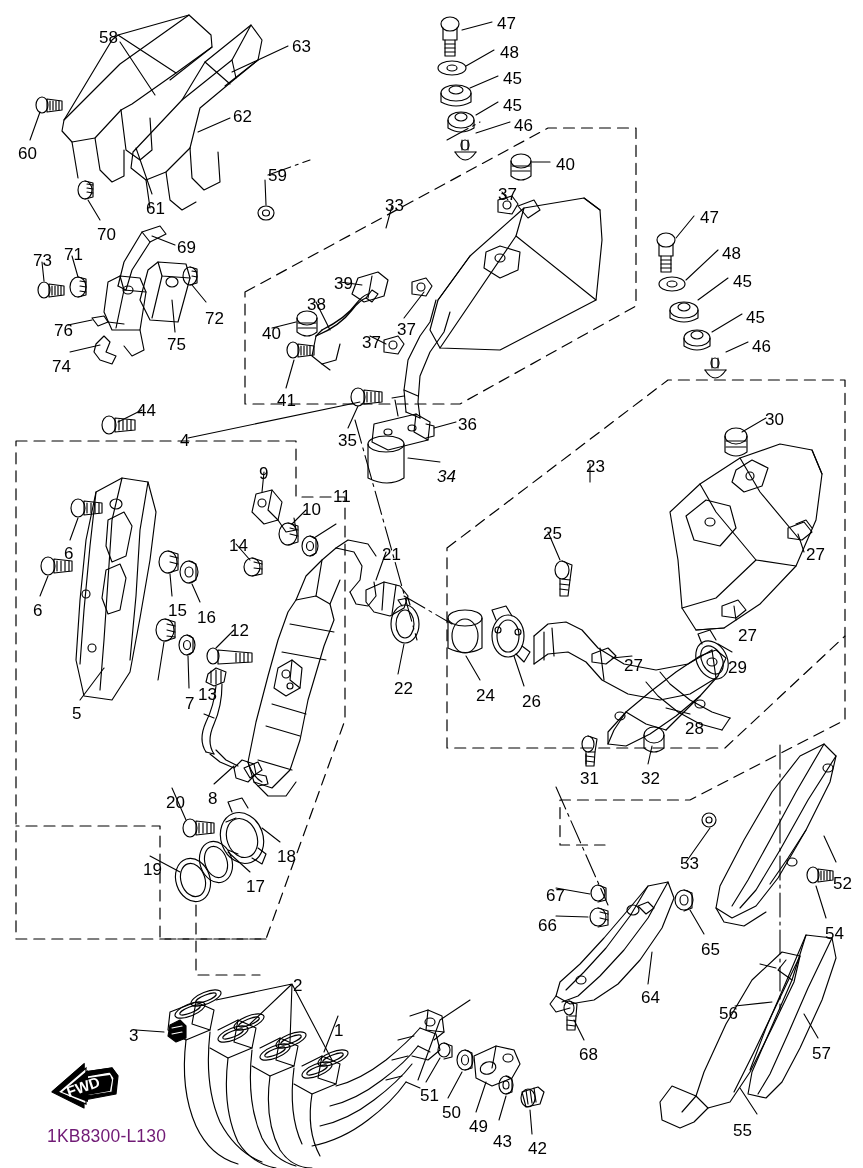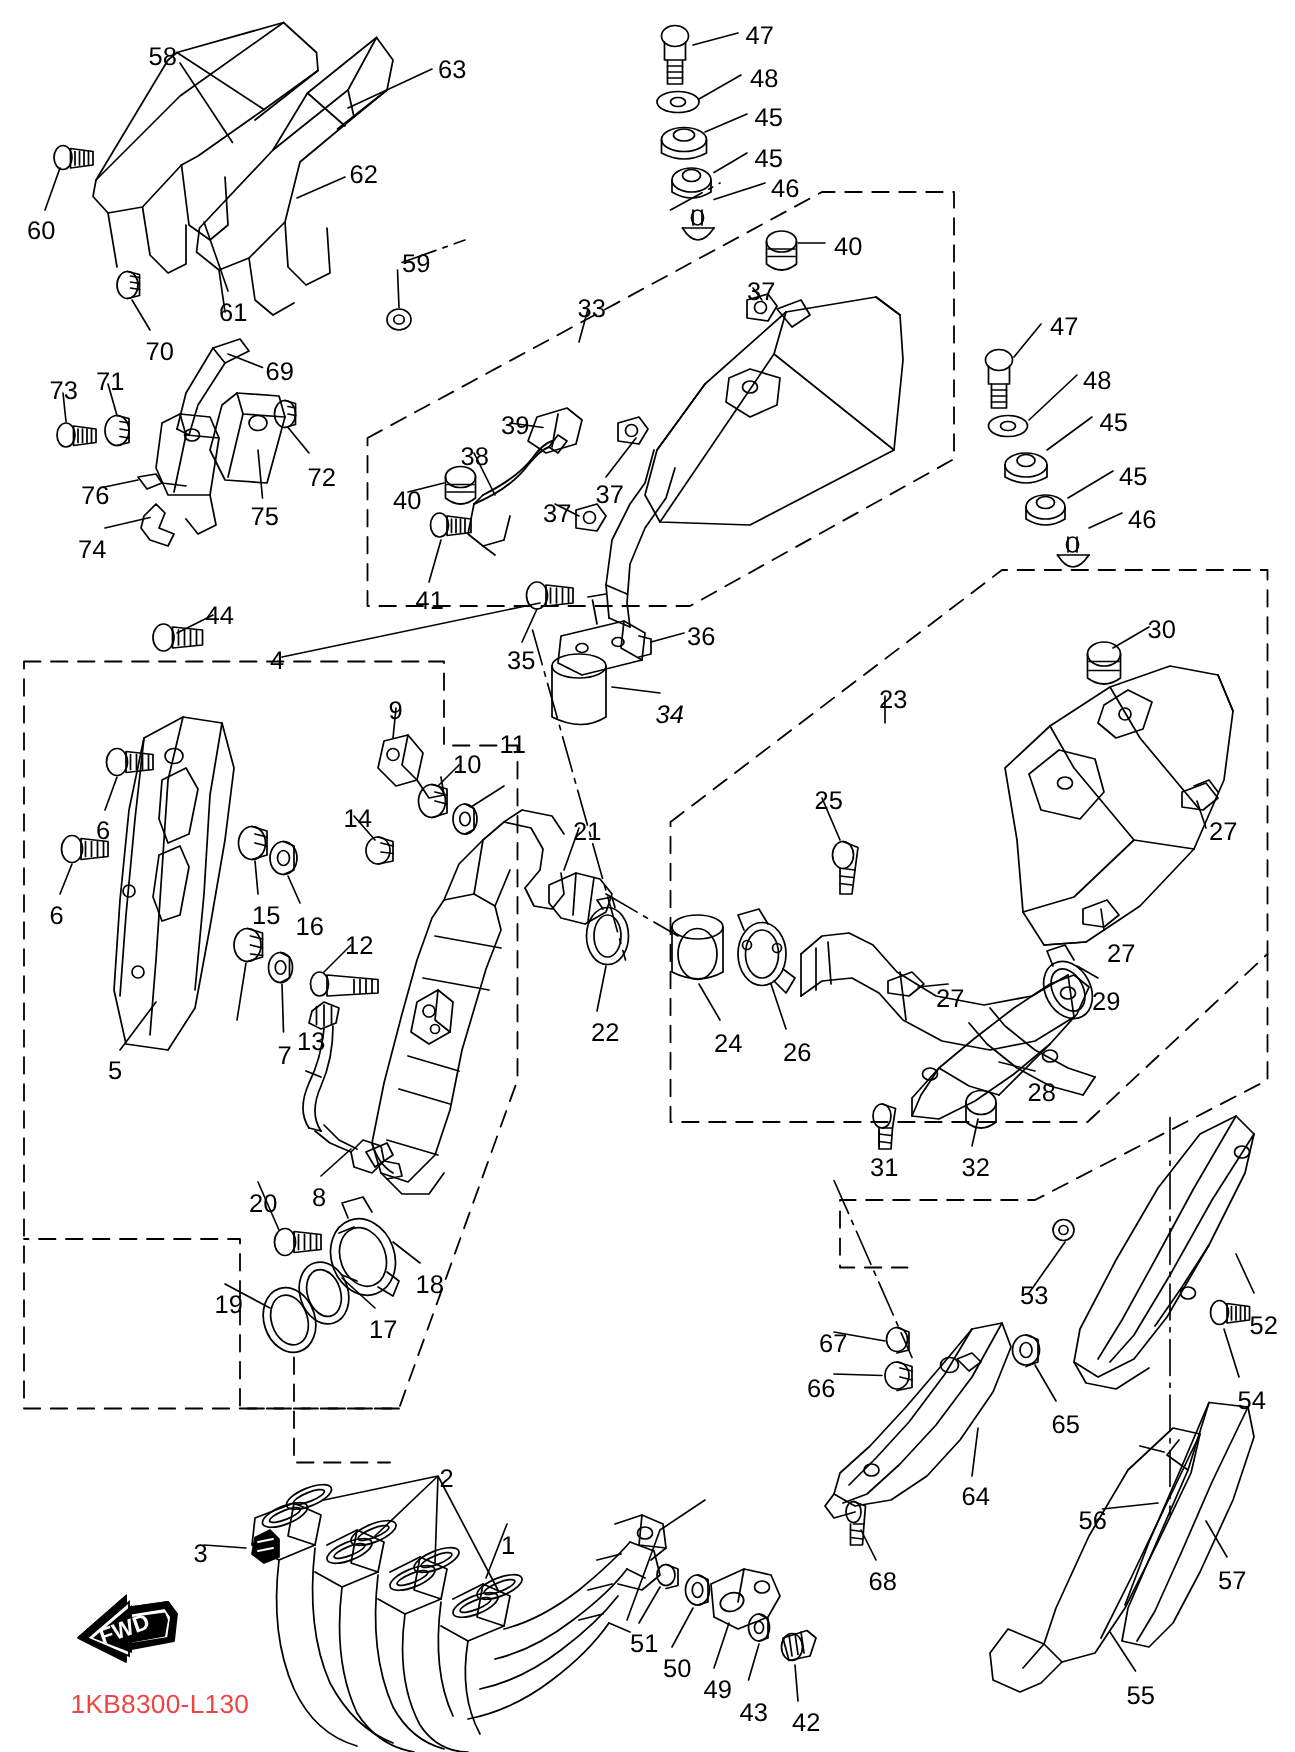--- a/index.html
+++ b/index.html
@@ -16,21 +16,21 @@
     font-size:17px;
     color:#000;
     line-height:1;
     white-space:nowrap;
     letter-spacing:0px;
   }
   #partno{
     position:absolute;
     left:47px; top:1126px;
     font-size:17.5px;
-    color:#ef4444;
+    color:#701a75;
     letter-spacing:0.2px;
   }
   .fwd-label{
     position:absolute;
     font-size:15px;font-weight:bold;color:#fff;
     left:66px;top:1078px;
     transform:rotate(-19deg);
     letter-spacing:0px;
   }
 </style>
@@ -807,21 +807,21 @@
     <div class="lbl" style="left: 746px; top: 309px;">45</div>
     <div class="lbl" style="left: 752px; top: 338px;">46</div>
     <div class="lbl" style="left: 700px; top: 209px;">47</div>
     <div class="lbl" style="left: 722px; top: 245px;">48</div>
     <div class="lbl" style="left: 469px; top: 1118px;">49</div>
     <div class="lbl" style="left: 442px; top: 1104px;">50</div>
     <div class="lbl" style="left: 420px; top: 1087px;">51</div>
     <div class="lbl" style="left: 833px; top: 856px; margin-top: 19px;">52</div>
     <div class="lbl" style="left: 680px; top: 855px;">53</div>
     <div class="lbl" style="left: 825px; top: 925px;">54</div>
-    <div class="lbl" style="left: 751px; top: 1122px;">55</div>
+    <div class="lbl" style="left: 733px; top: 1122px;">55</div>
     <div class="lbl" style="left: 719px; top: 1005px;">56</div>
     <div class="lbl" style="left: 812px; top: 1045px;">57</div>
     <div class="lbl" style="left: 99px; top: 29px;">58</div>
     <div class="lbl" style="left: 268px; top: 167px;">59</div>
     <div class="lbl" style="left: 18px; top: 145px;">60</div>
     <div class="lbl" style="left: 146px; top: 200px;">61</div>
     <div class="lbl" style="left: 233px; top: 108px;">62</div>
     <div class="lbl" style="left: 292px; top: 38px;">63</div>
     <div class="lbl" style="left: 641px; top: 989px;">64</div>
     <div class="lbl" style="left: 701px; top: 941px;">65</div>

